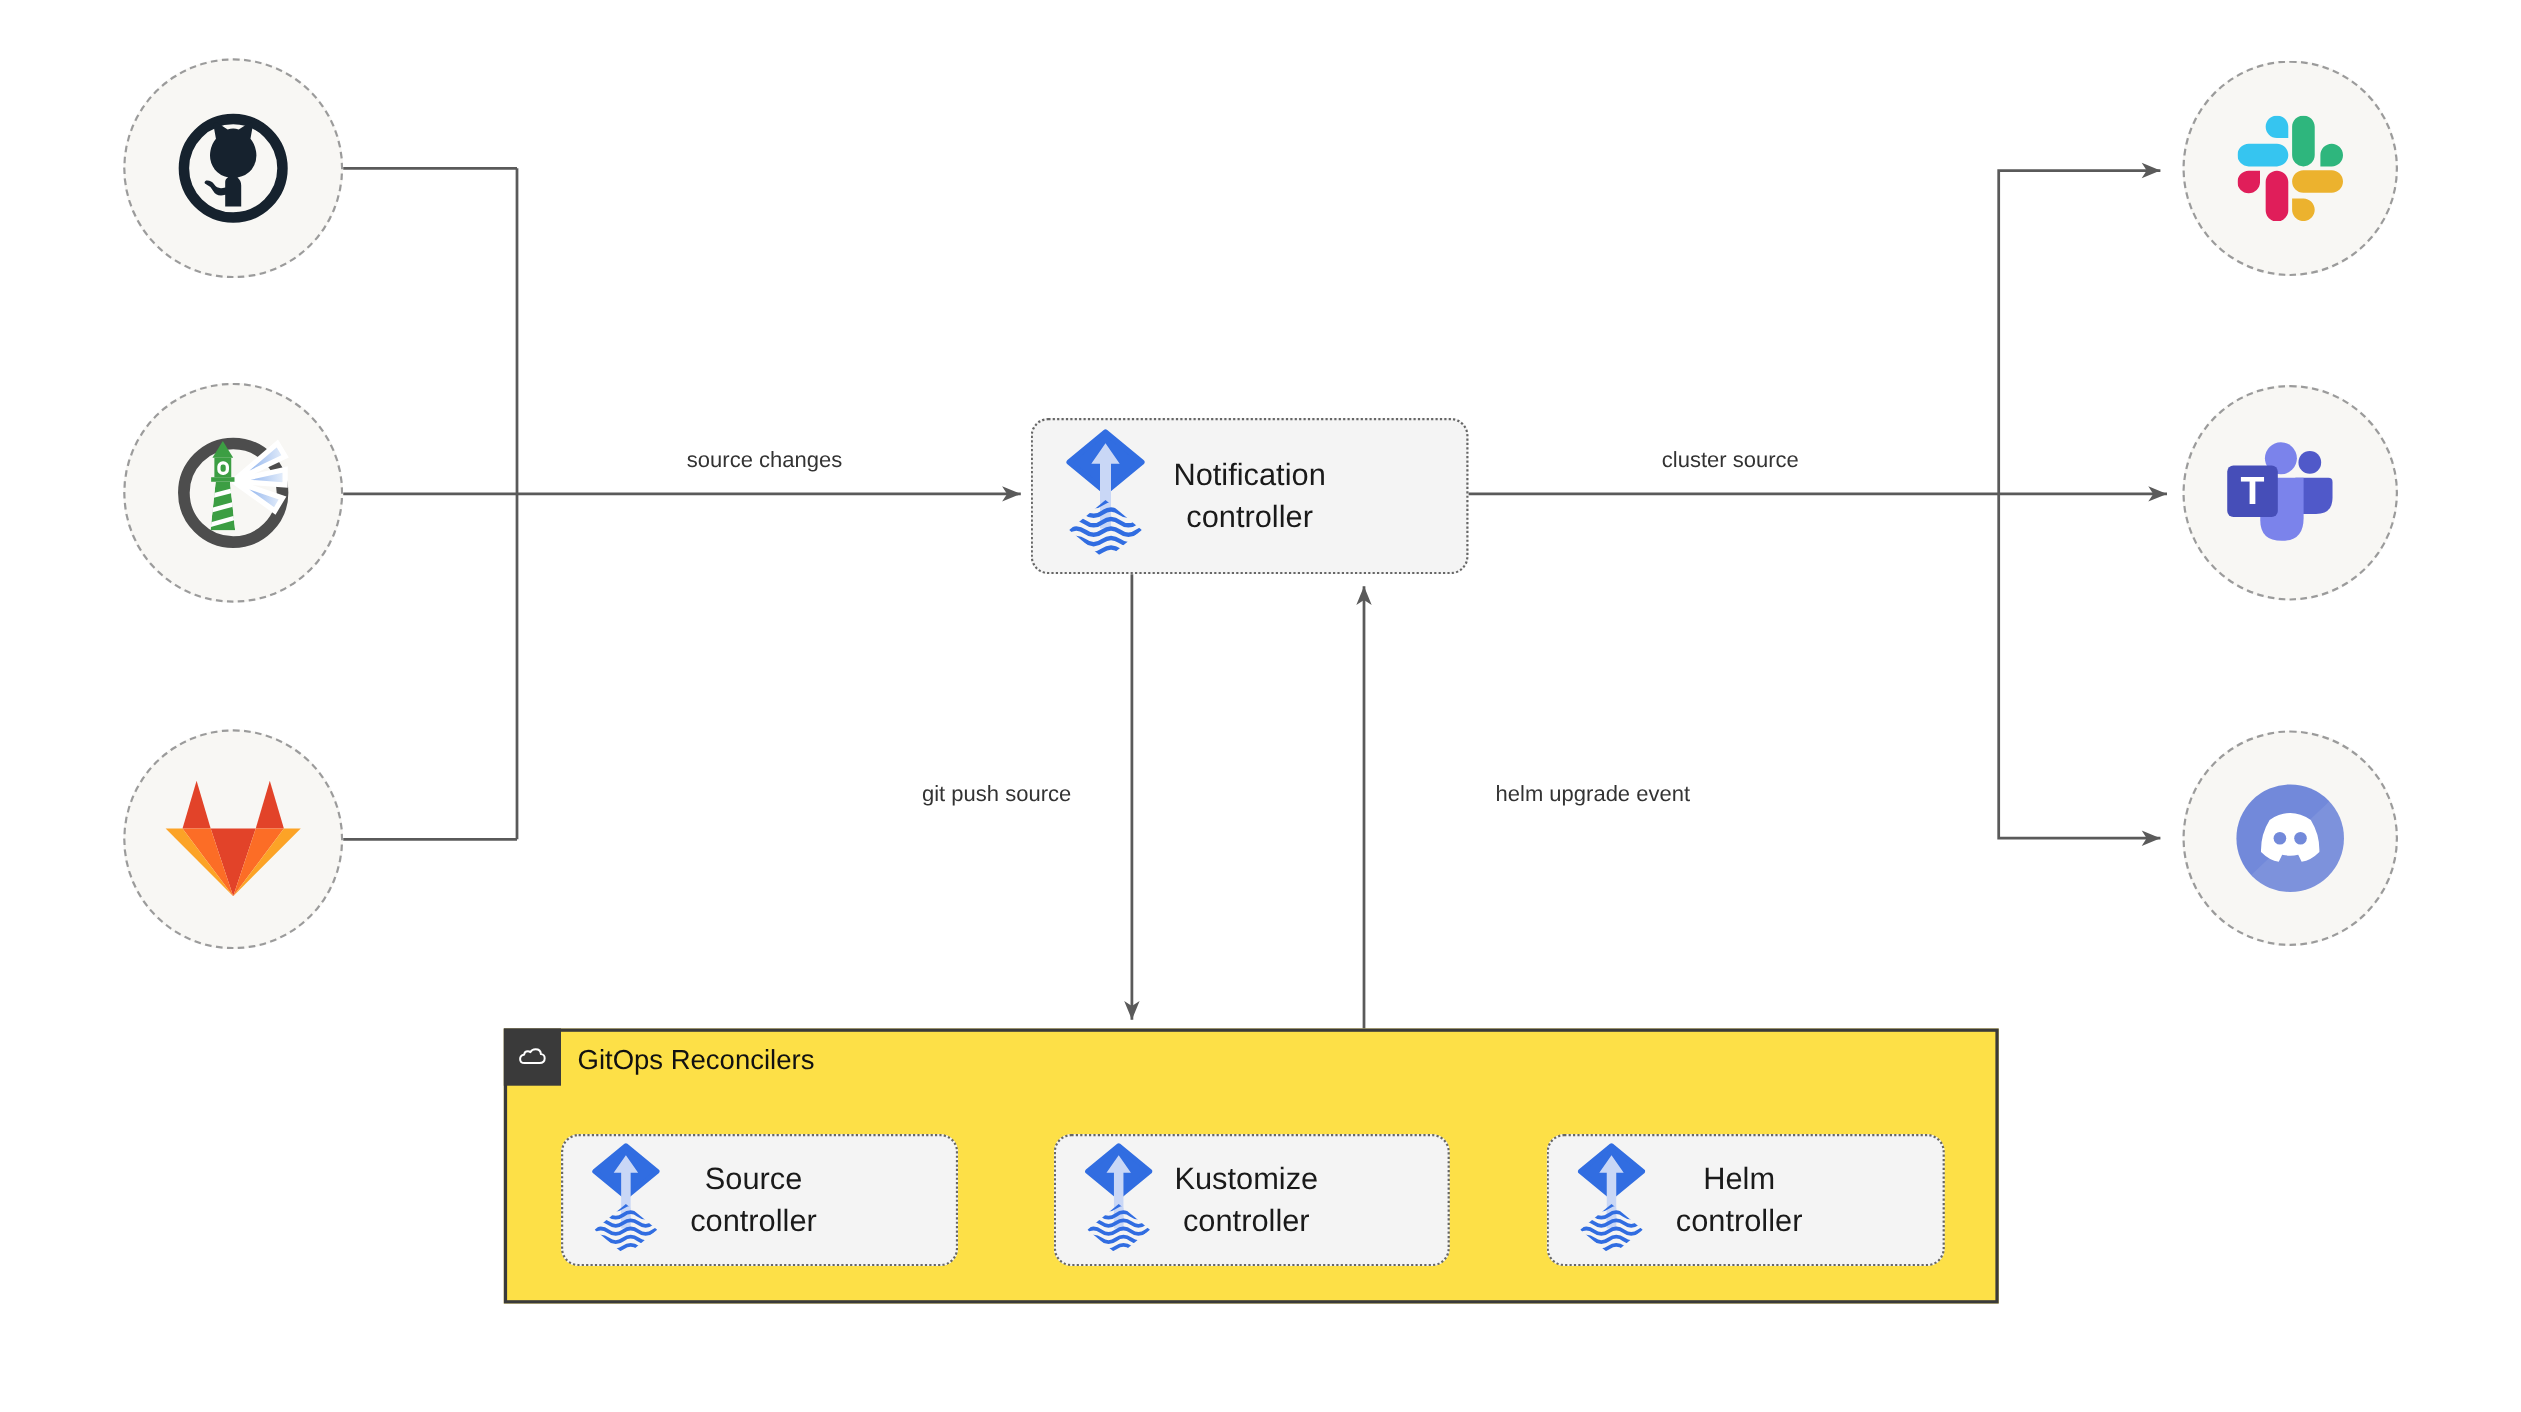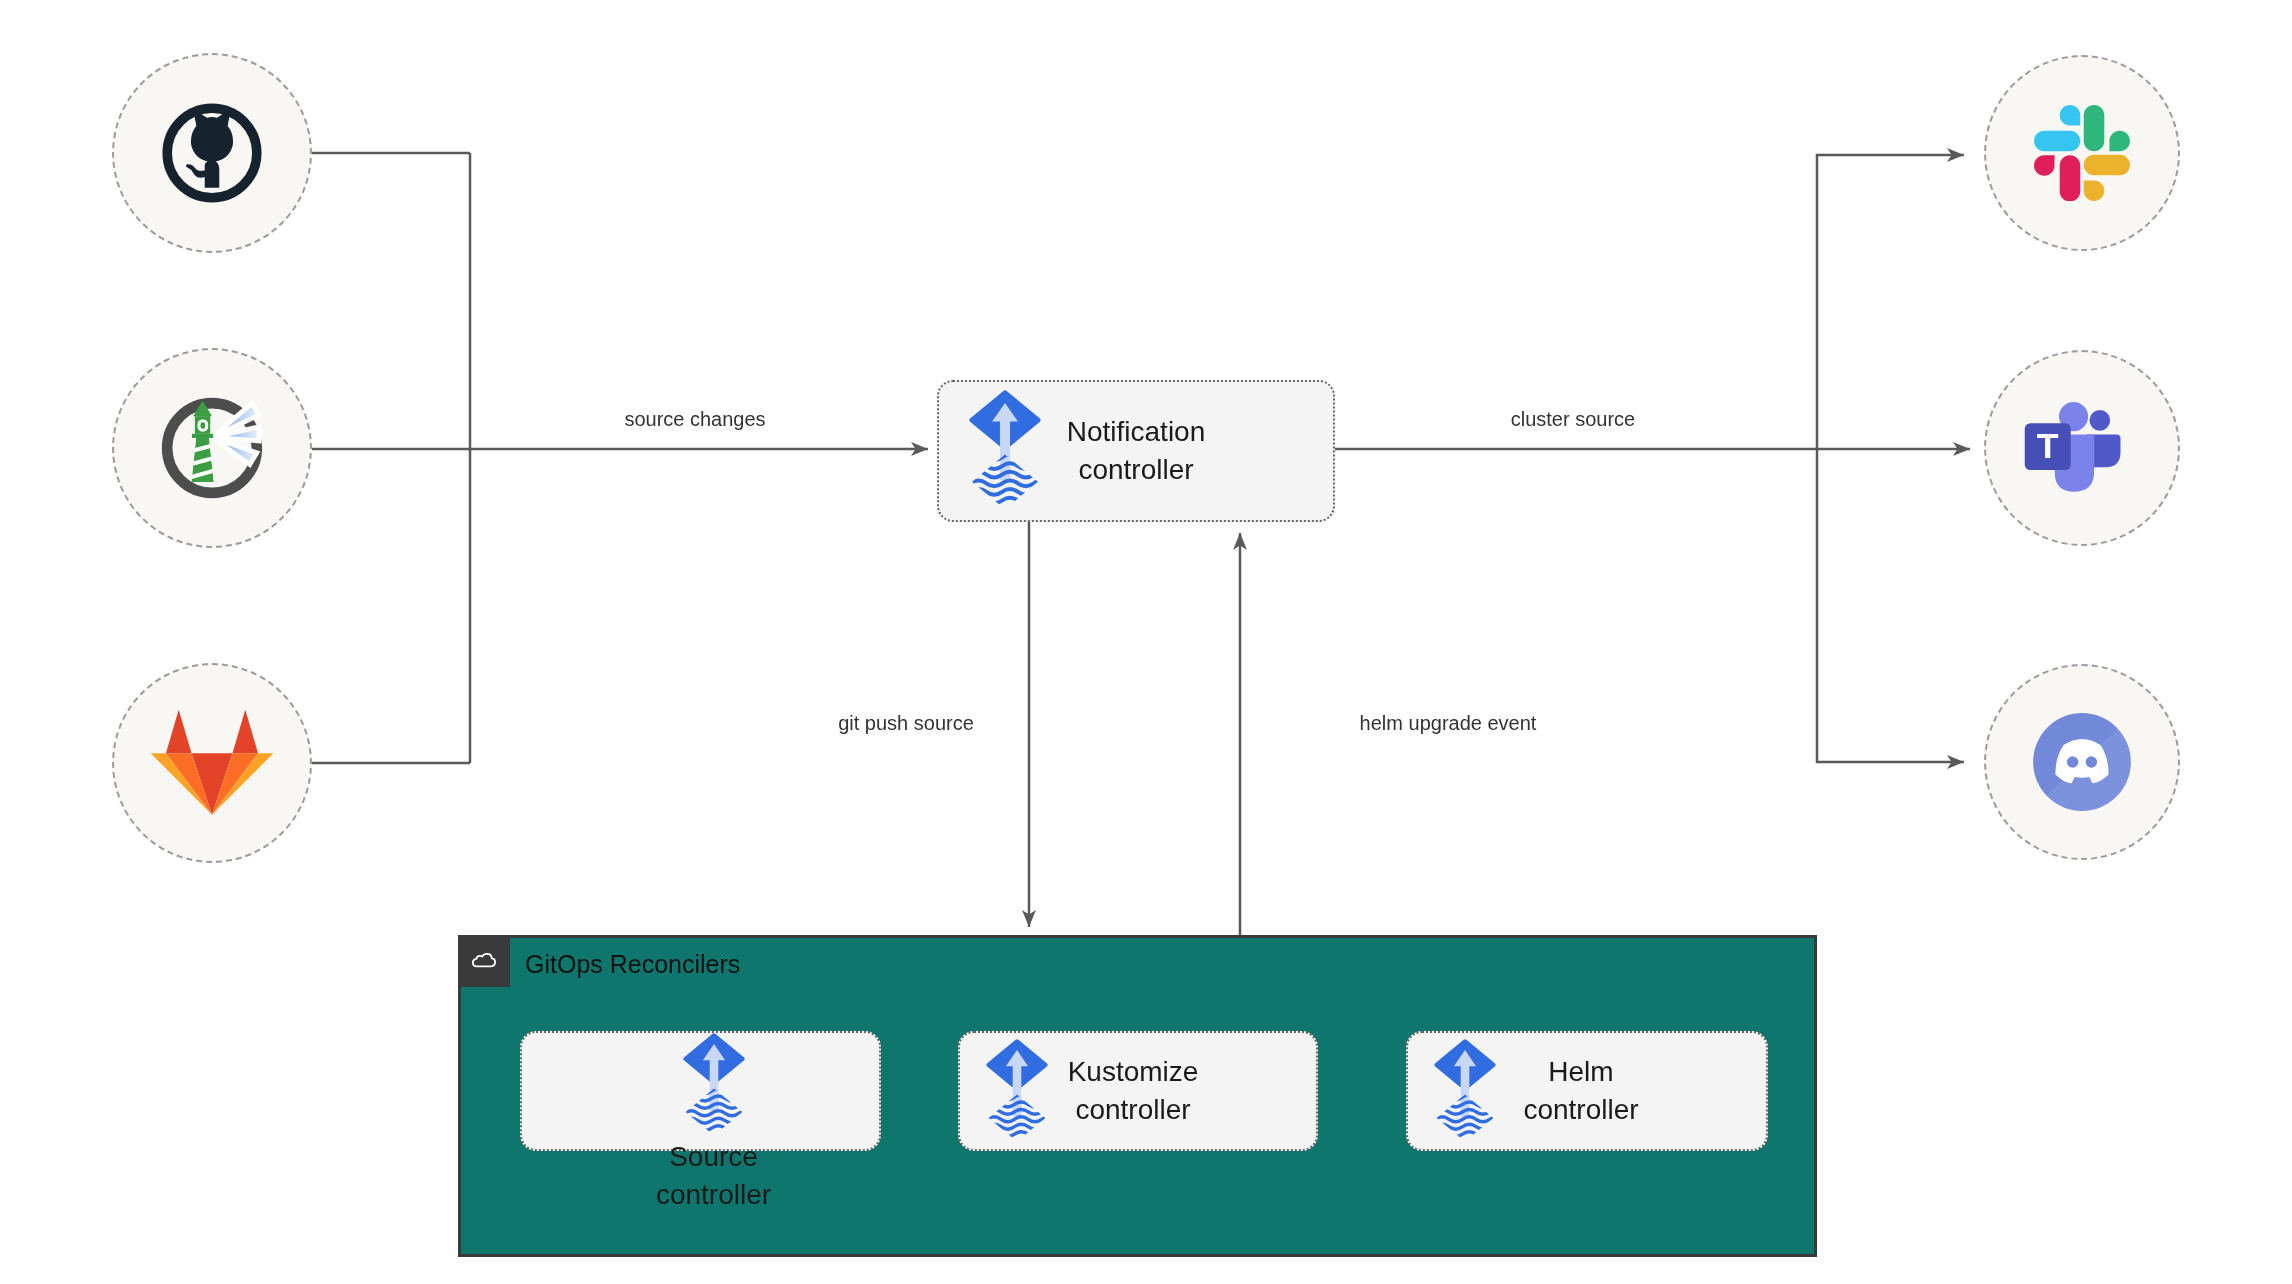--- a/index.html
+++ b/index.html
@@ -19,22 +19,22 @@
     display:flex;align-items:center;box-sizing:border-box;
   }
   .ctrl-box .flux{flex:0 0 auto;}
   .ctrl-label{
     flex:1 1 auto;display:flex;align-items:center;justify-content:flex-start;
     text-align:center;color:#1a1a1a;font-size:28px;line-height:38px;
   }
   .ctrl-label span{display:inline-block;max-width:190px;}
   
   #reconcilers{
-    position:absolute;left:458px;top:935px;width:1359px;height:322px;
-    border:3px solid #3a3a3a;background:#0f766e;box-sizing:border-box;
+    position:absolute;left:458px;top:935px;width:1359px;height:250px;
+    border:3px solid #3a3a3a;background:#fde047;box-sizing:border-box;
   }
   #reconcilers .corner{
     position:absolute;left:-3px;top:-3px;width:52px;height:52px;background:#3a3a3a;
     display:flex;align-items:center;justify-content:center;
   }
   #reconcilers .title{
     position:absolute;left:64px;top:0;height:52px;line-height:52px;
     font-size:25px;color:#111;white-space:nowrap;
   }
   .edge-label{
@@ -218,21 +218,21 @@
   <div class="edge-label" style="left:1448px;top:723px;">helm upgrade event</div>
 
   <div id="reconcilers">
     <div class="corner">
       <svg width="36" height="36">
           <use href="#cloud-sym"></use>
         </svg>
     </div>
     <div class="title">GitOps Reconcilers</div>
 
-    <div class="ctrl-box" style="left:59px;top:93px;width:361px;height:120px;padding-left:26px;flex-direction:column;">
+    <div class="ctrl-box" style="left:49px;top:93px;width:361px;height:120px;padding-left:26px;">
       <svg class="flux" width="62" height="105">
           <use href="#flux-sym"></use>
         </svg>
       <div class="ctrl-label">
         <span style="max-width:170px;">Source controller</span>
       </div>
     </div>
 
     <div class="ctrl-box" style="left:497px;top:93px;width:360px;height:120px;padding-left:26px;">
       <svg class="flux" width="62" height="105">

